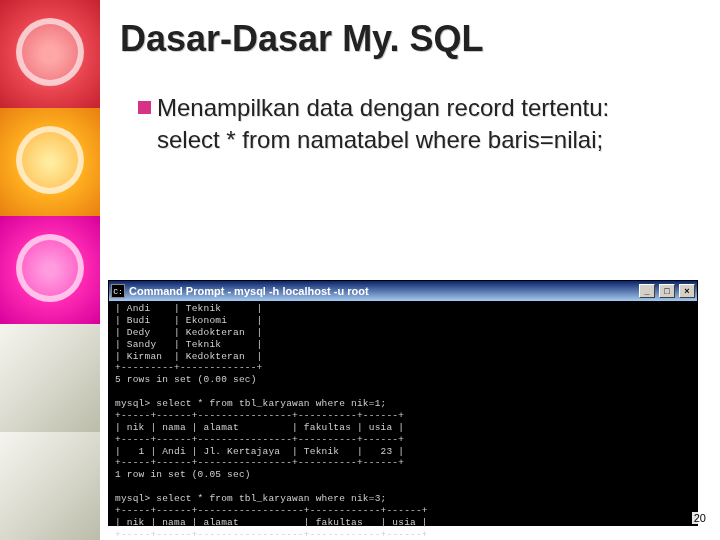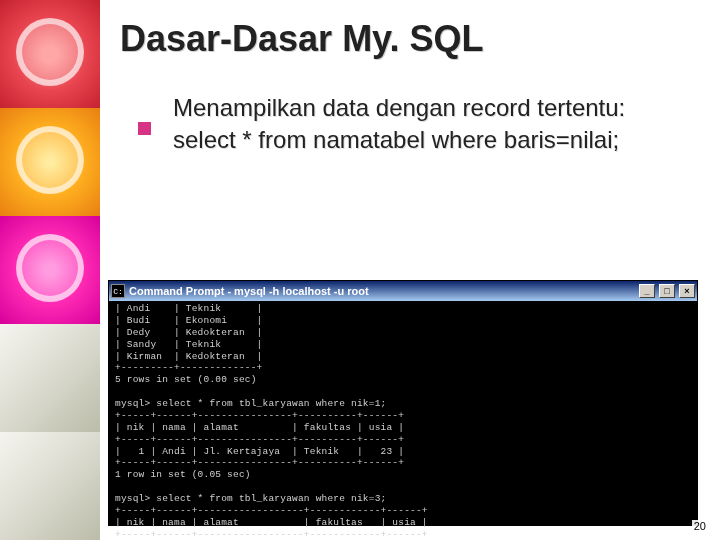--- a/index.html
+++ b/index.html
@@ -41,22 +41,22 @@
   }
   .slide-title {
     font-size: 36px;
     font-weight: 700;
     color: #222;
     text-shadow: 1px 1px 0 #ccc;
     margin-bottom: 32px;
   }
   .bullet-block {
     display: flex;
-    align-items: center;
-    gap: 22px;
+    align-items: flex-start;
+    gap: 6px;
     margin-left: 18px;
   }
   .bullet-square {
     width: 13px; height: 13px;
     background: #d63384;
     margin-top: 9px;
     flex-shrink: 0;
   }
   .bullet-text {
     font-size: 24px;
@@ -114,21 +114,21 @@
   .term-body {
     padding: 2px 6px;
     line-height: 1.25;
     white-space: pre;
     font-size: 9.5px;
     letter-spacing: 0.2px;
   }
   .page-number {
     position: absolute;
     right: 12px;
-    bottom: 8px;
+    bottom: 16px;
     font-size: 11px;
     color: #000;
     background: rgba(255,255,255,0.9);
     padding: 0 2px;
   }
 </style>
 </head>
 <body>
 
 <div class="sidebar">

